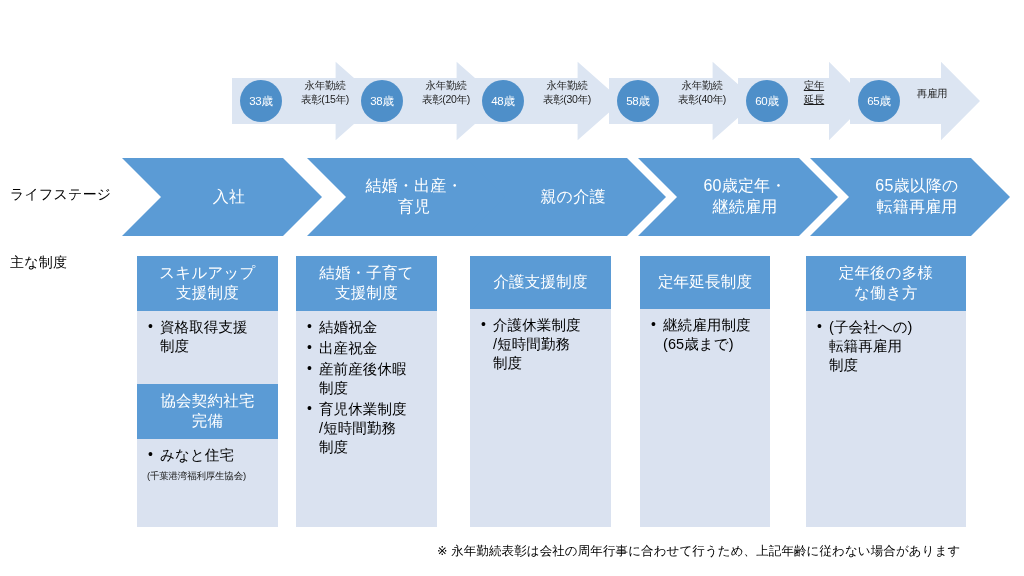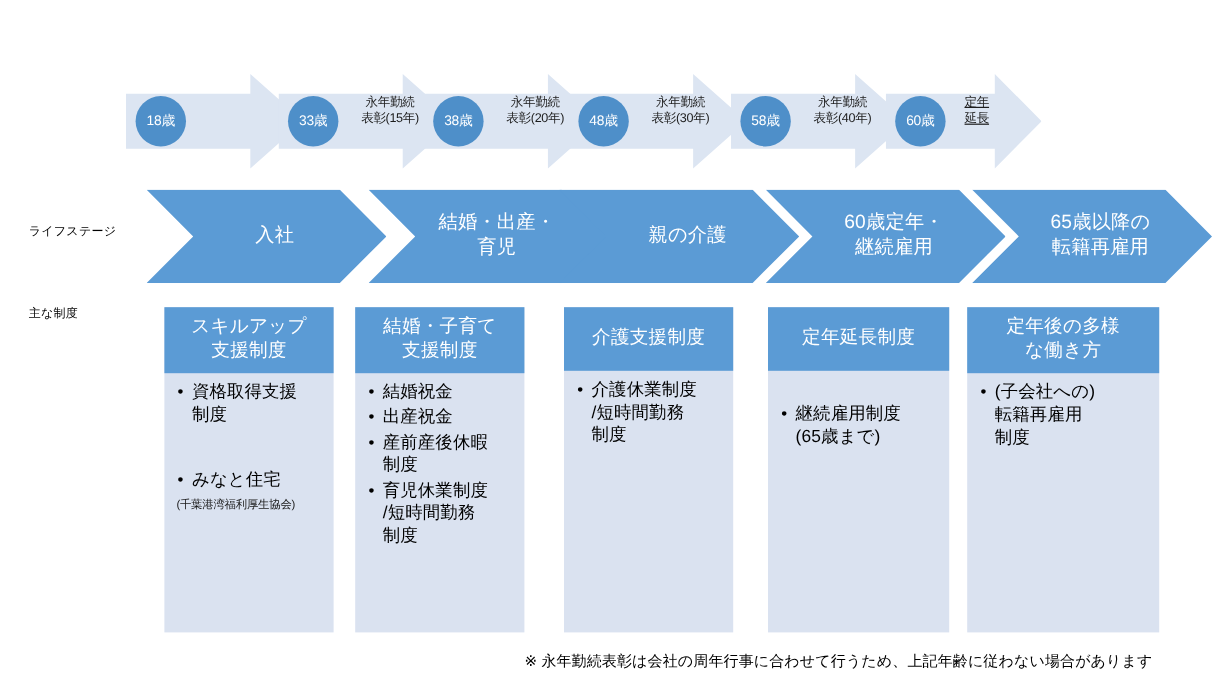--- a/index.html
+++ b/index.html
@@ -55,22 +55,22 @@
     color: #1d1d1d;
     text-align: center;
     letter-spacing: -0.3px;
   }
   .tl-caption.one-line { top: 26px; }
   .tl-caption .sub { display: block; }
 
   
   .row-label {
     position: absolute;
-    left: 24px;
-    font-size: 10px;
+    left: 10px;
+    font-size: 14px;
     color: #000;
     letter-spacing: 0.2px;
     white-space: nowrap;
   }
   #label-lifestage { top: 186px; }
   #label-systems  { top: 254px; }
 
   
   #stage-row { position: absolute; left: 0; top: 158px; width: 1024px; height: 78px; }
 
@@ -169,28 +169,20 @@
     color: #000;
     letter-spacing: 0.1px;
     white-space: nowrap;
   }
 </style>
 </head>
 <body>
 
 <div id="timeline-row">
 
-  <div class="tl-seg" style="left:105px; width:148px;">
-    <div class="tl-arrow"></div>
-    <div class="tl-badge">18歳</div>
-    <div class="tl-caption">
-      <span class="sub"></span>
-      <span class="sub"></span>
-    </div>
-  </div>
 
   <div class="tl-seg" style="left:232px; width:148px;">
     <div class="tl-arrow"></div>
     <div class="tl-badge">33歳</div>
     <div class="tl-caption">
       <span class="sub">永年勤続</span>
       <span class="sub">表彰(15年)</span>
     </div>
   </div>
 
@@ -223,20 +215,27 @@
 
   <div class="tl-seg" style="left:738px; width:130px;">
     <div class="tl-arrow"></div>
     <div class="tl-badge">60歳</div>
     <div class="tl-caption" style="left:50px; width:52px;text-decoration:underline;">
       <span class="sub">定年</span>
       <span class="sub">延長</span>
     </div>
   </div>
 
+  <div class="tl-seg" style="left:850px; width:130px;">
+    <div class="tl-arrow"></div>
+    <div class="tl-badge">65歳</div>
+    <div class="tl-caption one-line" style="left:52px; width:60px;">
+      <span class="sub">再雇用</span>
+    </div>
+  </div>
 
 </div>
 
 <div class="row-label" id="label-lifestage">ライフステージ</div>
 <div class="row-label" id="label-systems">主な制度</div>
 
 <div id="stage-row">
 
   <div class="stage-chev first" style="left:122px; width:200px;">
     <span class="stage-txt">入社</span>
@@ -268,20 +267,22 @@
   <div class="card" style="left:137px; width:141px;">
     <div class="card-header">スキルアップ
 支援制度</div>
     <div class="card-body">
       <ul class="bullets">
         <li>資格取得支援
 制度</li>
       </ul>
     </div>
     <div style="height:22px;"></div>
+    <div class="card-header">協会契約社宅
+完備</div>
     <div class="card-body">
       <ul class="bullets">
         <li>みなと住宅</li>
       </ul>
       <div class="note-small">(千葉港湾福利厚生協会)</div>
     </div>
   </div>
 
   <div class="card" style="left:296px; width:141px;">
     <div class="card-header">結婚・子育て
@@ -303,21 +304,21 @@
     <div class="card-header single">介護支援制度</div>
     <div class="card-body">
       <ul class="bullets">
         <li>介護休業制度
 /短時間勤務
 制度</li>
       </ul>
     </div>
   </div>
 
-  <div class="card" style="left:640px; width:151px;gap:20px;">
+  <div class="card" style="left:640px; width:130px;">
     <div class="card-header single">定年延長制度</div>
     <div class="card-body">
       <ul class="bullets">
         <li>継続雇用制度
 (65歳まで)</li>
       </ul>
     </div>
   </div>
 
   <div class="card" style="left:806px; width:160px;">

